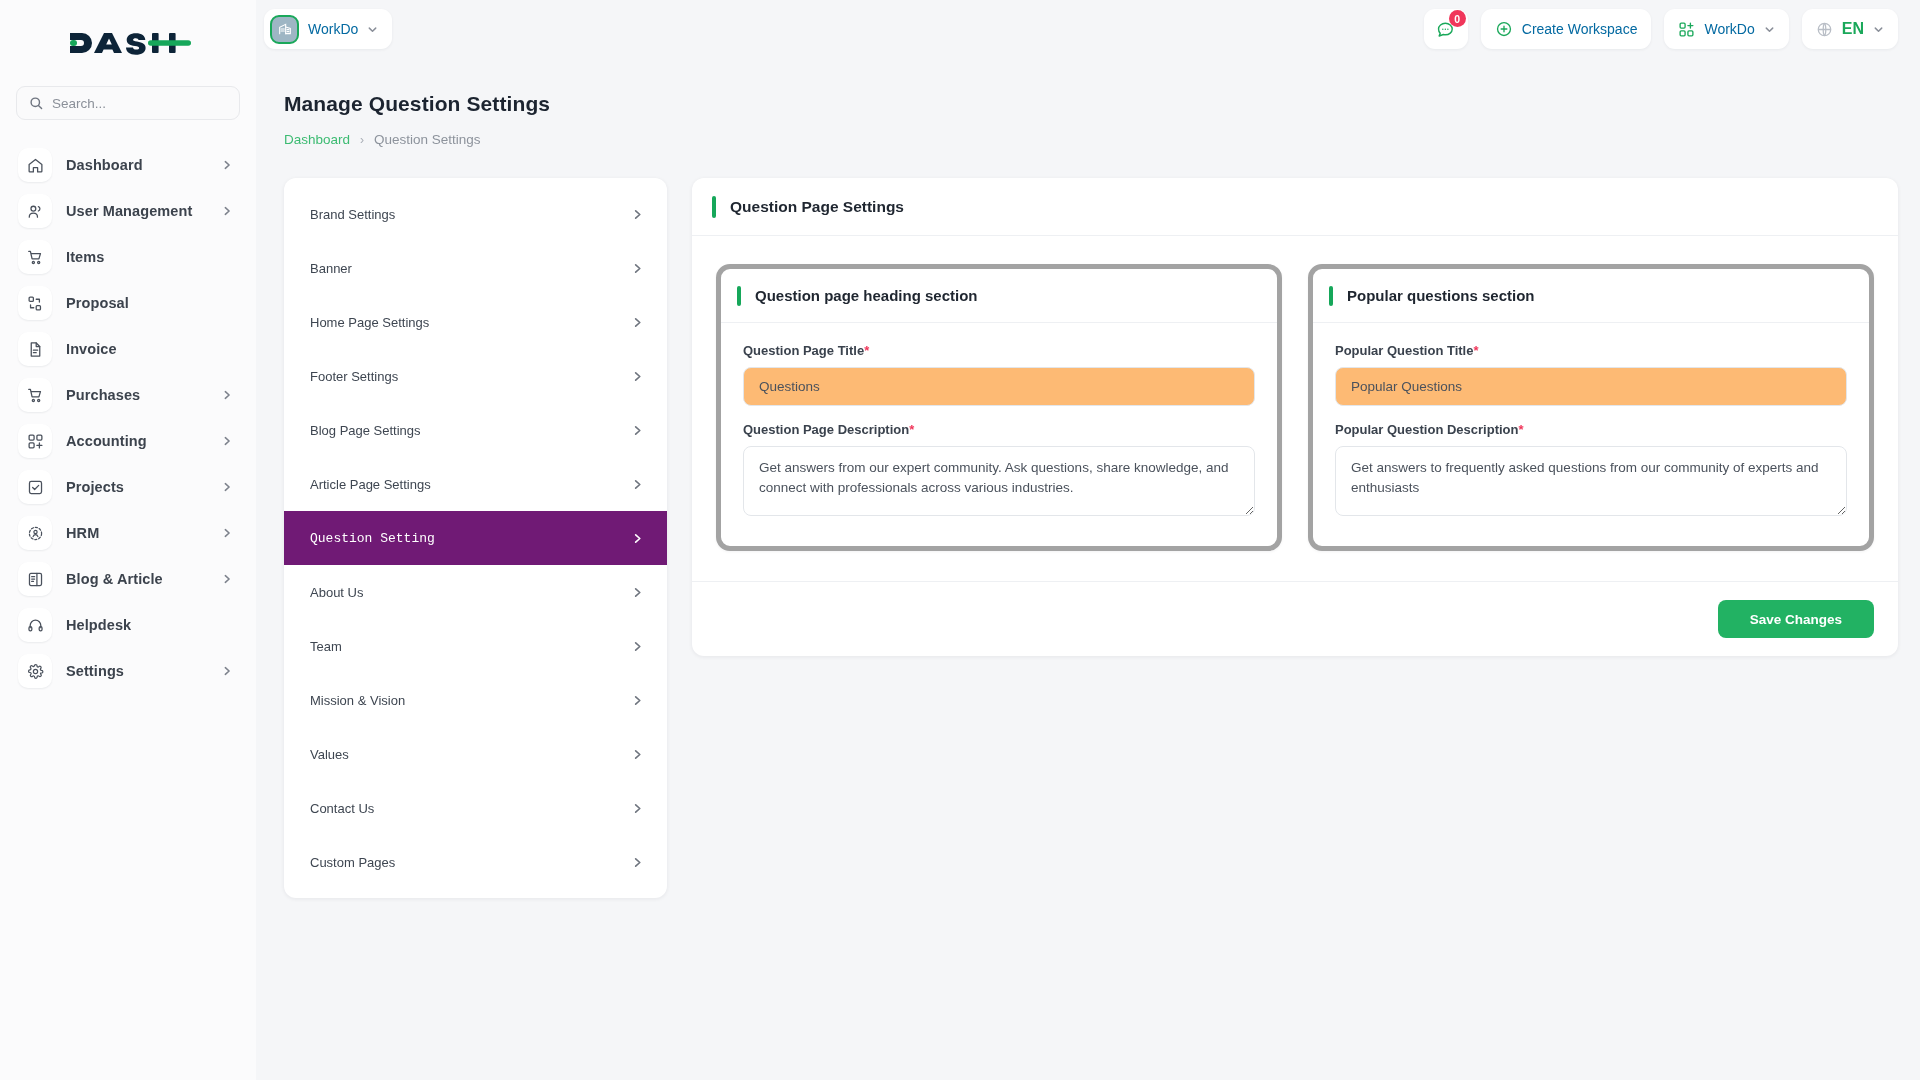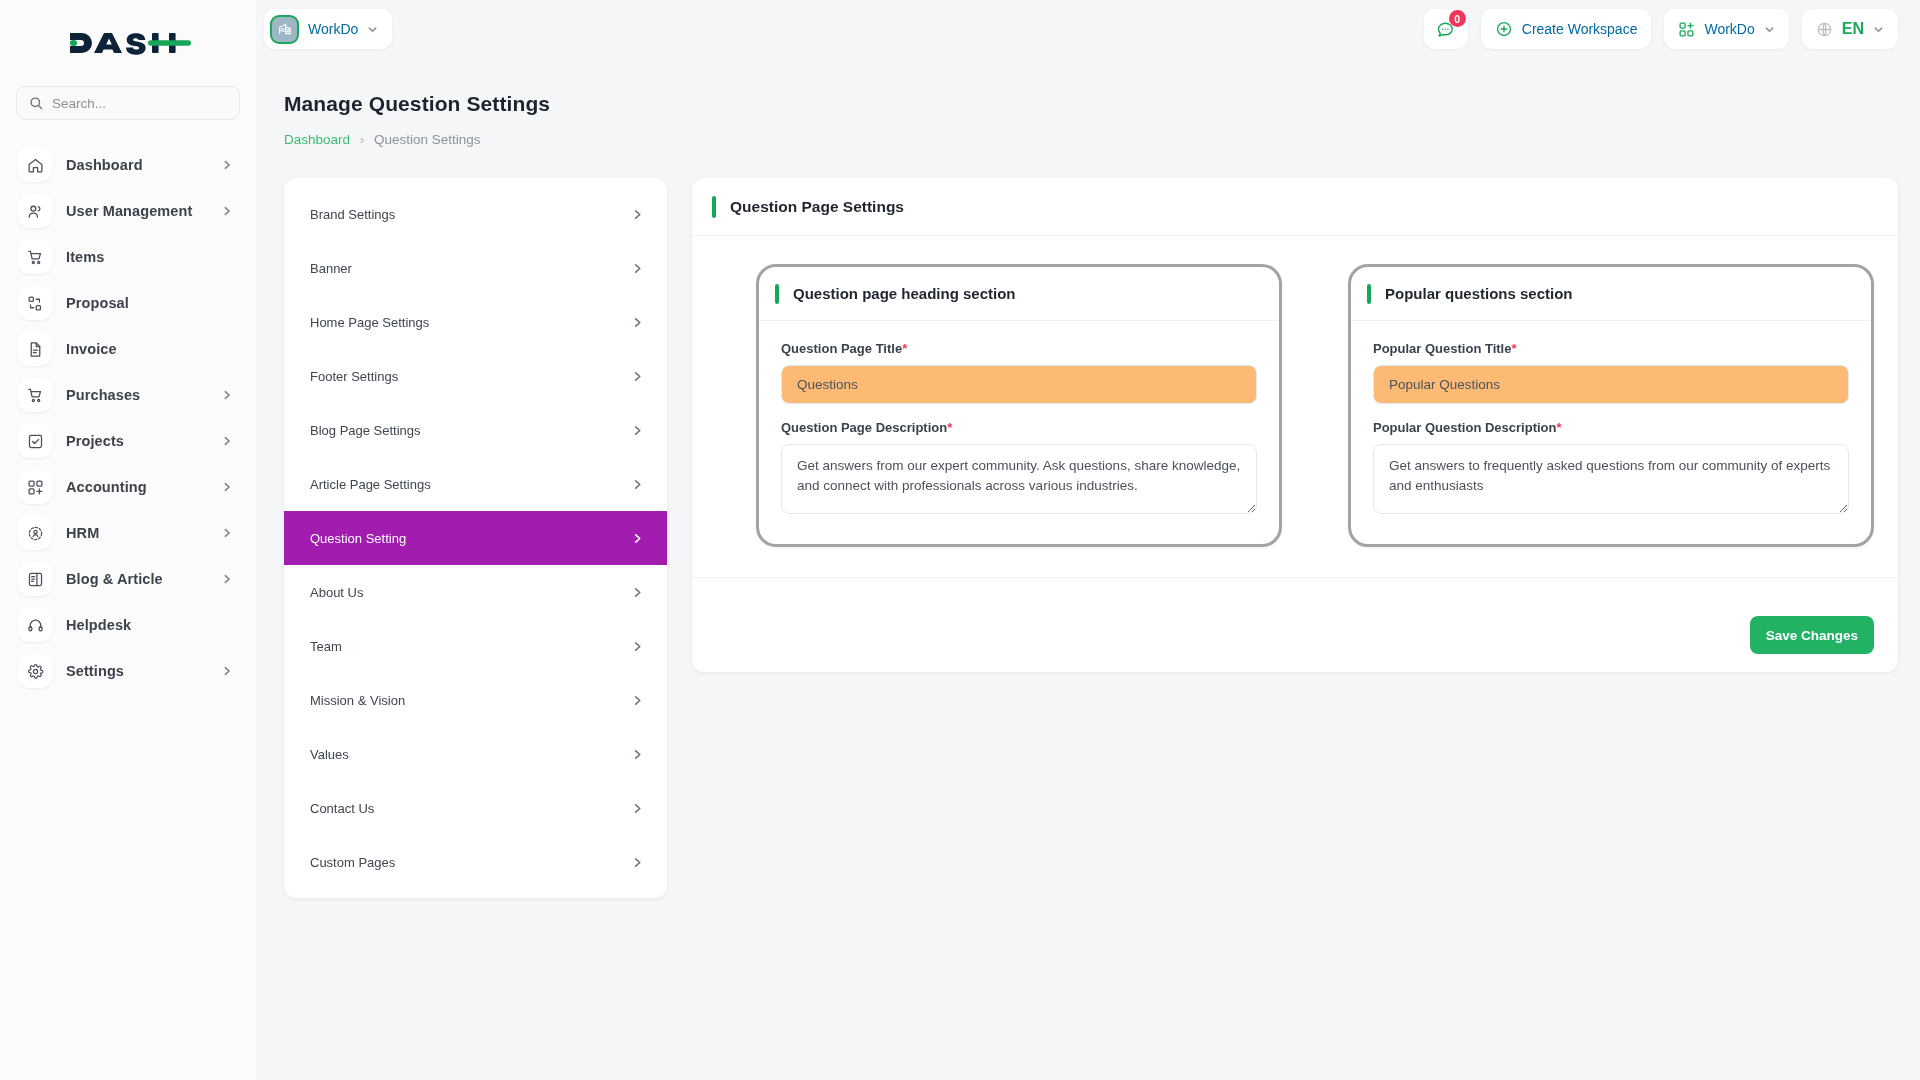--- a/index.html
+++ b/index.html
@@ -103,41 +103,41 @@
     width: 383px; background: #fff; border-radius: 12px;
     box-shadow: 0 1px 4px rgba(22,28,45,.07);
     padding: 9px 0; overflow: hidden;
   }
   .set-item {
     height: 54px; display: flex; align-items: center;
     padding: 0 24px 0 26px; cursor: pointer;
   }
   .set-item .lbl { flex: 1; font-size: 13px; color: #3e4651; }
   .set-item .chv { width: 11px; height: 11px; color: #6e747e; flex: none; }
-  .set-item.active { background: #a21caf; }
+  .set-item.active { background: #701a75; font-family: Liberation Mono, monospace; }
   .set-item.active .lbl { color: #fff; }
   .set-item.active .chv { color: #fff; }
 
   
   #main-card {
     position: absolute; left: 692px; top: 178px; right: 22px;
     background: #fff; border-radius: 12px;
     box-shadow: 0 1px 4px rgba(22,28,45,.07); overflow: hidden;
   }
   #main-head {
     height: 58px; display: flex; align-items: center;
     border-bottom: 1px solid #eef0f3; padding-left: 20px; gap: 14px;
   }
   .accent { width: 4px; height: 22px; background: #16a75a; border-radius: 2px; flex: none; }
   #main-head-title { font-size: 15.5px; font-weight: 700; color: #1f2630; }
 
   #panel-body { display: flex; gap: 26px; padding: 28px 24px 30px 24px; }
   .sub-card {
-    flex: 1; background: #fff; border: 3px solid #a3a3a3; border-radius: 20px;
-    box-shadow: 0 1px 3px rgba(22,28,45,.05); overflow: hidden; margin-left: 40px;
+    flex: 1; background: #fff; border: 5px solid #a3a3a3; border-radius: 14px;
+    box-shadow: 0 1px 3px rgba(22,28,45,.05); overflow: hidden;
   }
   .sub-head {
     height: 54px; display: flex; align-items: center; gap: 14px;
     padding-left: 16px; border-bottom: 1px solid #eef0f3;
   }
   .sub-head .accent { height: 20px; }
   .sub-head-title { font-size: 15px; font-weight: 700; color: #1f2630; }
   .sub-body { padding: 20px 22px 26px 22px; }
 
   .field { margin-bottom: 16px; }
@@ -157,22 +157,22 @@
     font-size: 13.5px; color: #4b525c; line-height: 1.45; background: #fff;
     outline: none; resize: vertical;
   }
 
   #card-footer {
     border-top: 1px solid #eef0f3;
     padding: 18px 24px; display: flex; justify-content: flex-end;
   }
   #save-btn {
     background: #22b263; color: #fff; border: none; border-radius: 8px;
-    height: 38px; padding: 0 16px; font-size: 13.5px; font-weight: 700;
-    font-family: "Liberation Sans", sans-serif; cursor: pointer; margin-top: 20px;
+    height: 38px; padding: 0 32px; font-size: 13.5px; font-weight: 700;
+    font-family: "Liberation Sans", sans-serif; cursor: pointer;
   }
 </style>
 </head>
 <body>
 
 <aside id="sidebar">
 
   <div id="logo-wrap">
     <svg id="logo-svg" viewBox="0 0 125 34">
       <g fill="#0d2438">
@@ -270,40 +270,40 @@
       </span>
       <span class="nav-label">Purchases</span>
       <svg class="nav-chev" viewBox="0 0 12 12" fill="none" stroke="currentColor" stroke-width="1.9">
           <path d="m4 2 4.5 4L4 10" stroke-linecap="round" stroke-linejoin="round"></path>
         </svg>
     </div>
 
     <div class="nav-item">
       <span class="nav-ico">
         <svg viewBox="0 0 24 24" fill="none" stroke="currentColor" stroke-width="1.8" stroke-linecap="round" stroke-linejoin="round">
-          <rect x="3.5" y="3.5" width="17" height="17" rx="2.4"></rect>
-            <path d="m8 12 2.8 2.8L16.5 9"></path>
-        </svg>
-      </span>
-      <span class="nav-label">Projects</span>
-      <svg class="nav-chev" viewBox="0 0 12 12" fill="none" stroke="currentColor" stroke-width="1.9">
-          <path d="m4 2 4.5 4L4 10" stroke-linecap="round" stroke-linejoin="round"></path>
-        </svg>
-    </div>
-
-    <div class="nav-item">
-      <span class="nav-ico">
-        <svg viewBox="0 0 24 24" fill="none" stroke="currentColor" stroke-width="1.8" stroke-linecap="round" stroke-linejoin="round">
           <rect x="3" y="3" width="7" height="7" rx="1.5"></rect>
             <rect x="14" y="3" width="7" height="7" rx="1.5"></rect>
           <rect x="3" y="14" width="7" height="7" rx="1.5"></rect>
             <path d="M17.5 14v7M14 17.5h7"></path>
         </svg>
       </span>
       <span class="nav-label">Accounting</span>
+      <svg class="nav-chev" viewBox="0 0 12 12" fill="none" stroke="currentColor" stroke-width="1.9">
+          <path d="m4 2 4.5 4L4 10" stroke-linecap="round" stroke-linejoin="round"></path>
+        </svg>
+    </div>
+
+    <div class="nav-item">
+      <span class="nav-ico">
+        <svg viewBox="0 0 24 24" fill="none" stroke="currentColor" stroke-width="1.8" stroke-linecap="round" stroke-linejoin="round">
+          <rect x="3.5" y="3.5" width="17" height="17" rx="2.4"></rect>
+            <path d="m8 12 2.8 2.8L16.5 9"></path>
+        </svg>
+      </span>
+      <span class="nav-label">Projects</span>
       <svg class="nav-chev" viewBox="0 0 12 12" fill="none" stroke="currentColor" stroke-width="1.9">
           <path d="m4 2 4.5 4L4 10" stroke-linecap="round" stroke-linejoin="round"></path>
         </svg>
     </div>
 
     <div class="nav-item">
       <span class="nav-ico">
         <svg viewBox="0 0 24 24" fill="none" stroke="currentColor" stroke-width="1.7" stroke-linecap="round">
           <circle cx="12" cy="12" r="8.6" stroke-dasharray="3 2.6"></circle>
           <circle cx="12" cy="10" r="2.3"></circle>

